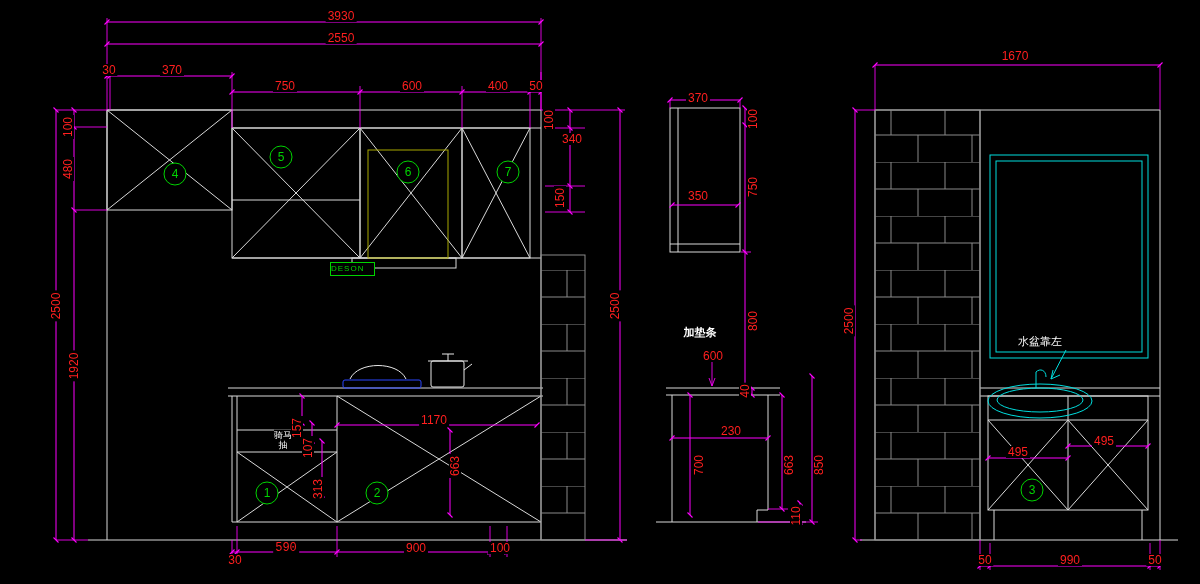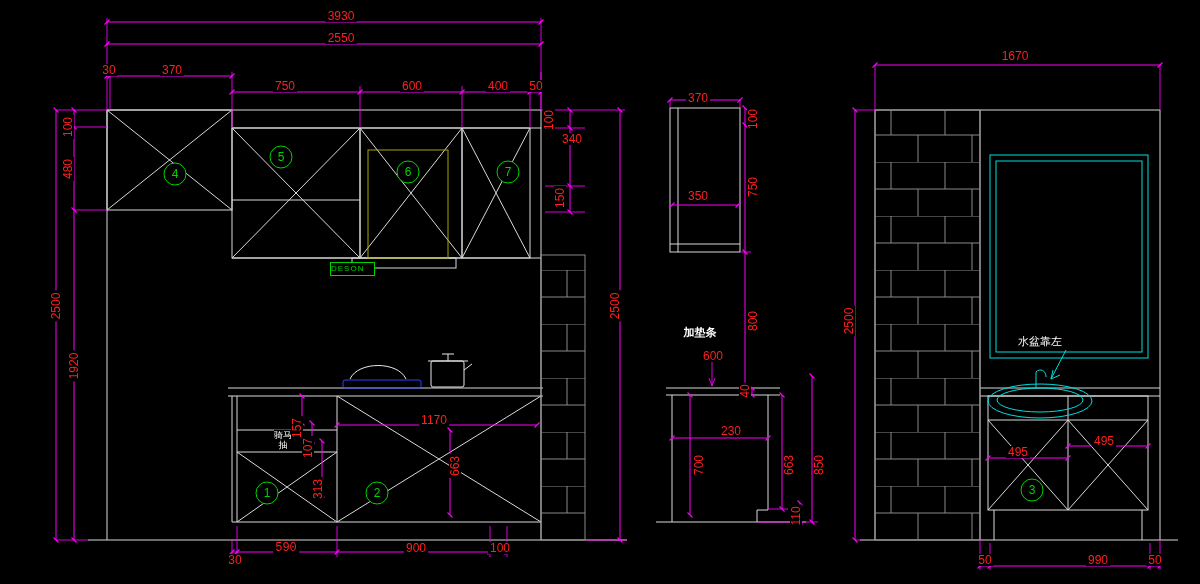--- a/index.html
+++ b/index.html
@@ -186,21 +186,21 @@
       <div class="dim" style="left: 731px; top: 431px;">230</div>
       <div class="dim rot" style="left: 699px; top: 465px;">700</div>
       <div class="dim rot" style="left: 789px; top: 465px;">663</div>
       <div class="dim rot" style="left: 819px; top: 465px;">850</div>
       <div class="dim rot" style="left: 796px; top: 516px;">110</div>
       <div class="dim" style="left: 1015px; top: 56px;">1670</div>
       <div class="dim rot" style="left: 849px; top: 321px;">2500</div>
       <div class="dim" style="left: 1018px; top: 452px;">495</div>
       <div class="dim" style="left: 1104px; top: 441px;">495</div>
       <div class="dim" style="left: 985px; top: 560px;">50</div>
-      <div class="dim" style="left: 1070px; top: 560px; margin-left: 28px;">990</div>
+      <div class="dim" style="left: 1070px; top: 560px;">990</div>
       <div class="dim" style="left: 1155px; top: 560px;">50</div>
       <div class="callout" style="left: 175px; top: 174px;">4</div>
       <div class="callout" style="left: 281px; top: 157px;">5</div>
       <div class="callout" style="left: 408px; top: 172px;">6</div>
       <div class="callout" style="left: 508px; top: 172px;">7</div>
       <div class="callout" style="left: 267px; top: 493px;">1</div>
       <div class="callout" style="left: 377px; top: 493px;">2</div>
       <div class="callout" style="left: 1032px; top: 490px;">3</div>
       <div class="note small" style="left: 283px; top: 440px;">骑马
 抽</div>

